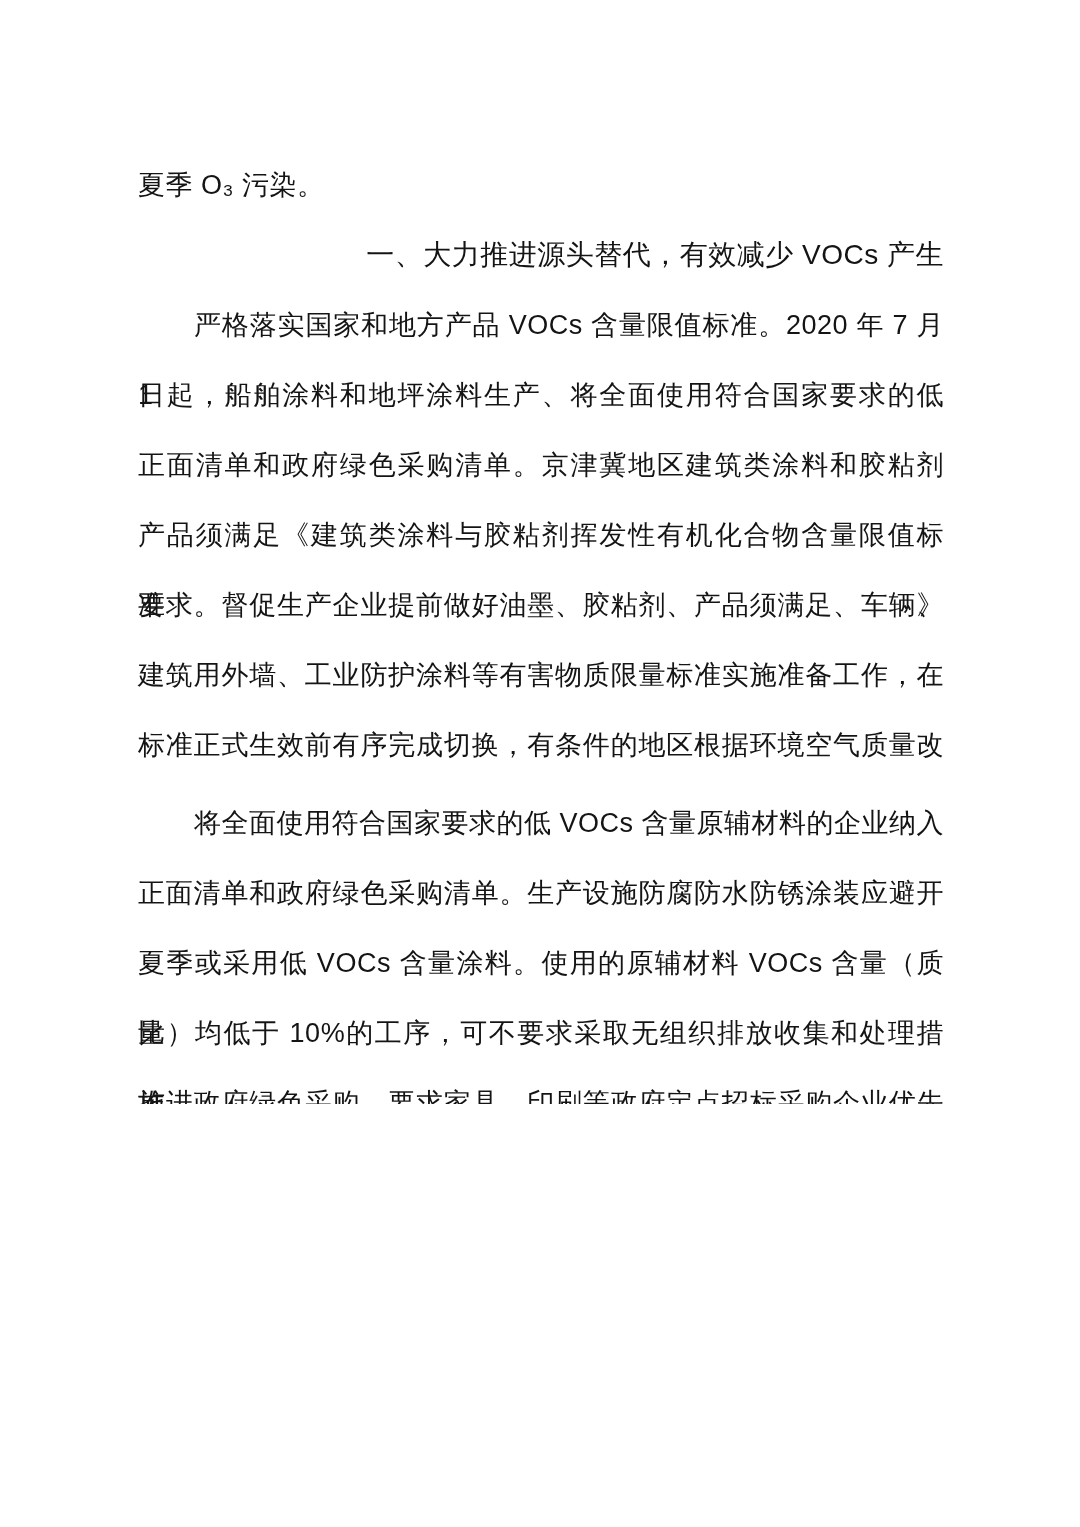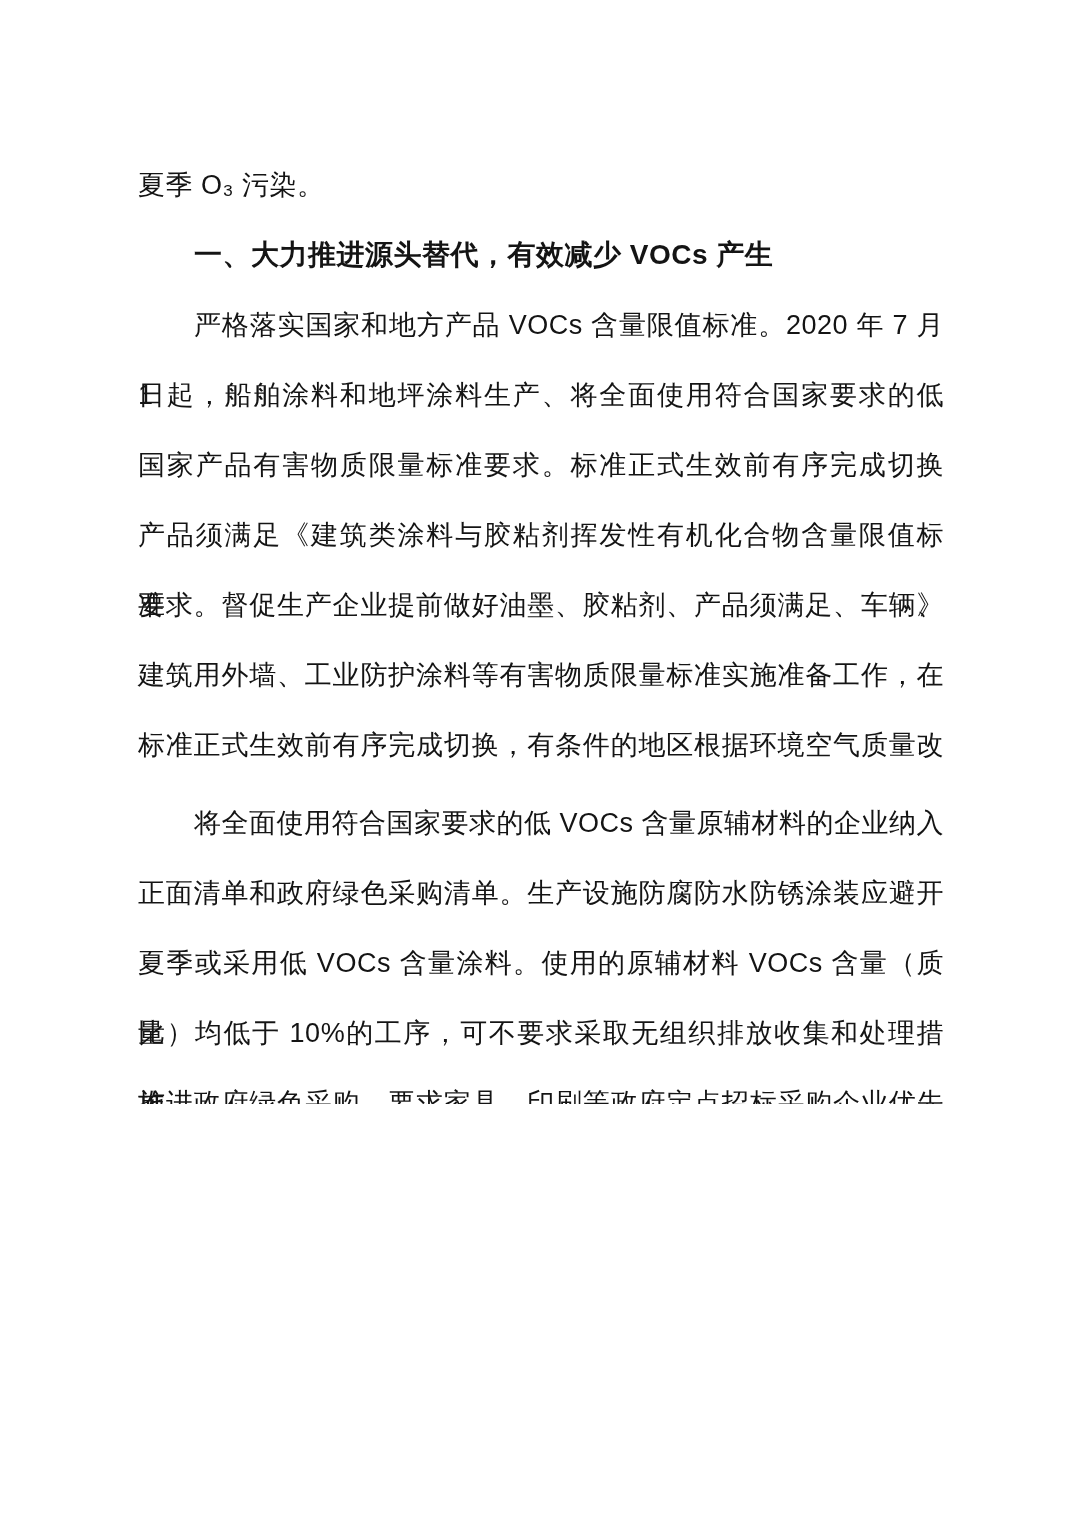--- a/index.html
+++ b/index.html
@@ -32,22 +32,23 @@
   }
   .line.fill {
     white-space: normal;
     text-align: justify;
     text-align-last: justify;
   }
   .line.indent {
     text-indent: 56px;
   }
   .line.heading {
-    font-weight: bold;
+    font-weight: normal;
     font-size: 28px;
+    text-align: right;
   }
   .line.para-gap {
     margin-top: 8px;
   }
   .footer {
     position: absolute;
     left: 838px;
     top: 1396px;
     width: 140px;
     height: 40px;
@@ -61,21 +62,21 @@
 </style>
 </head>
 <body>
 
 <div class="page">
   <div class="content">
     <div class="line">夏季 O₃ 污染。</div>
     <div class="line indent heading">一、大力推进源头替代，有效减少 VOCs 产生</div>
     <div class="line indent fill">严格落实国家和地方产品 VOCs 含量限值标准。2020 年 7 月 1</div>
     <div class="line fill">日起，船舶涂料和地坪涂料生产、将全面使用符合国家要求的低</div>
-    <div class="line fill">国家产品有害物质限量标准要求。标准正式生效前有序完成切换</div>
+    <div class="line fill">正面清单和政府绿色采购清单。京津冀地区建筑类涂料和胶粘剂</div>
     <div class="line fill">产品须满足《建筑类涂料与胶粘剂挥发性有机化合物含量限值标准》</div>
     <div class="line fill">要求。督促生产企业提前做好油墨、胶粘剂、产品须满足、车辆、</div>
     <div class="line fill">建筑用外墙、工业防护涂料等有害物质限量标准实施准备工作，在</div>
     <div class="line fill">标准正式生效前有序完成切换，有条件的地区根据环境空气质量改</div>
     <div class="line indent fill para-gap">将全面使用符合国家要求的低 VOCs 含量原辅材料的企业纳入</div>
     <div class="line fill">正面清单和政府绿色采购清单。生产设施防腐防水防锈涂装应避开</div>
     <div class="line fill">夏季或采用低 VOCs 含量涂料。使用的原辅材料 VOCs 含量（质量</div>
     <div class="line fill">比）均低于 10%的工序，可不要求采取无组织排放收集和处理措施。</div>
     <div class="line fill">推进政府绿色采购，要求家具、印刷等政府定点招标采购企业优先</div>
   </div>

